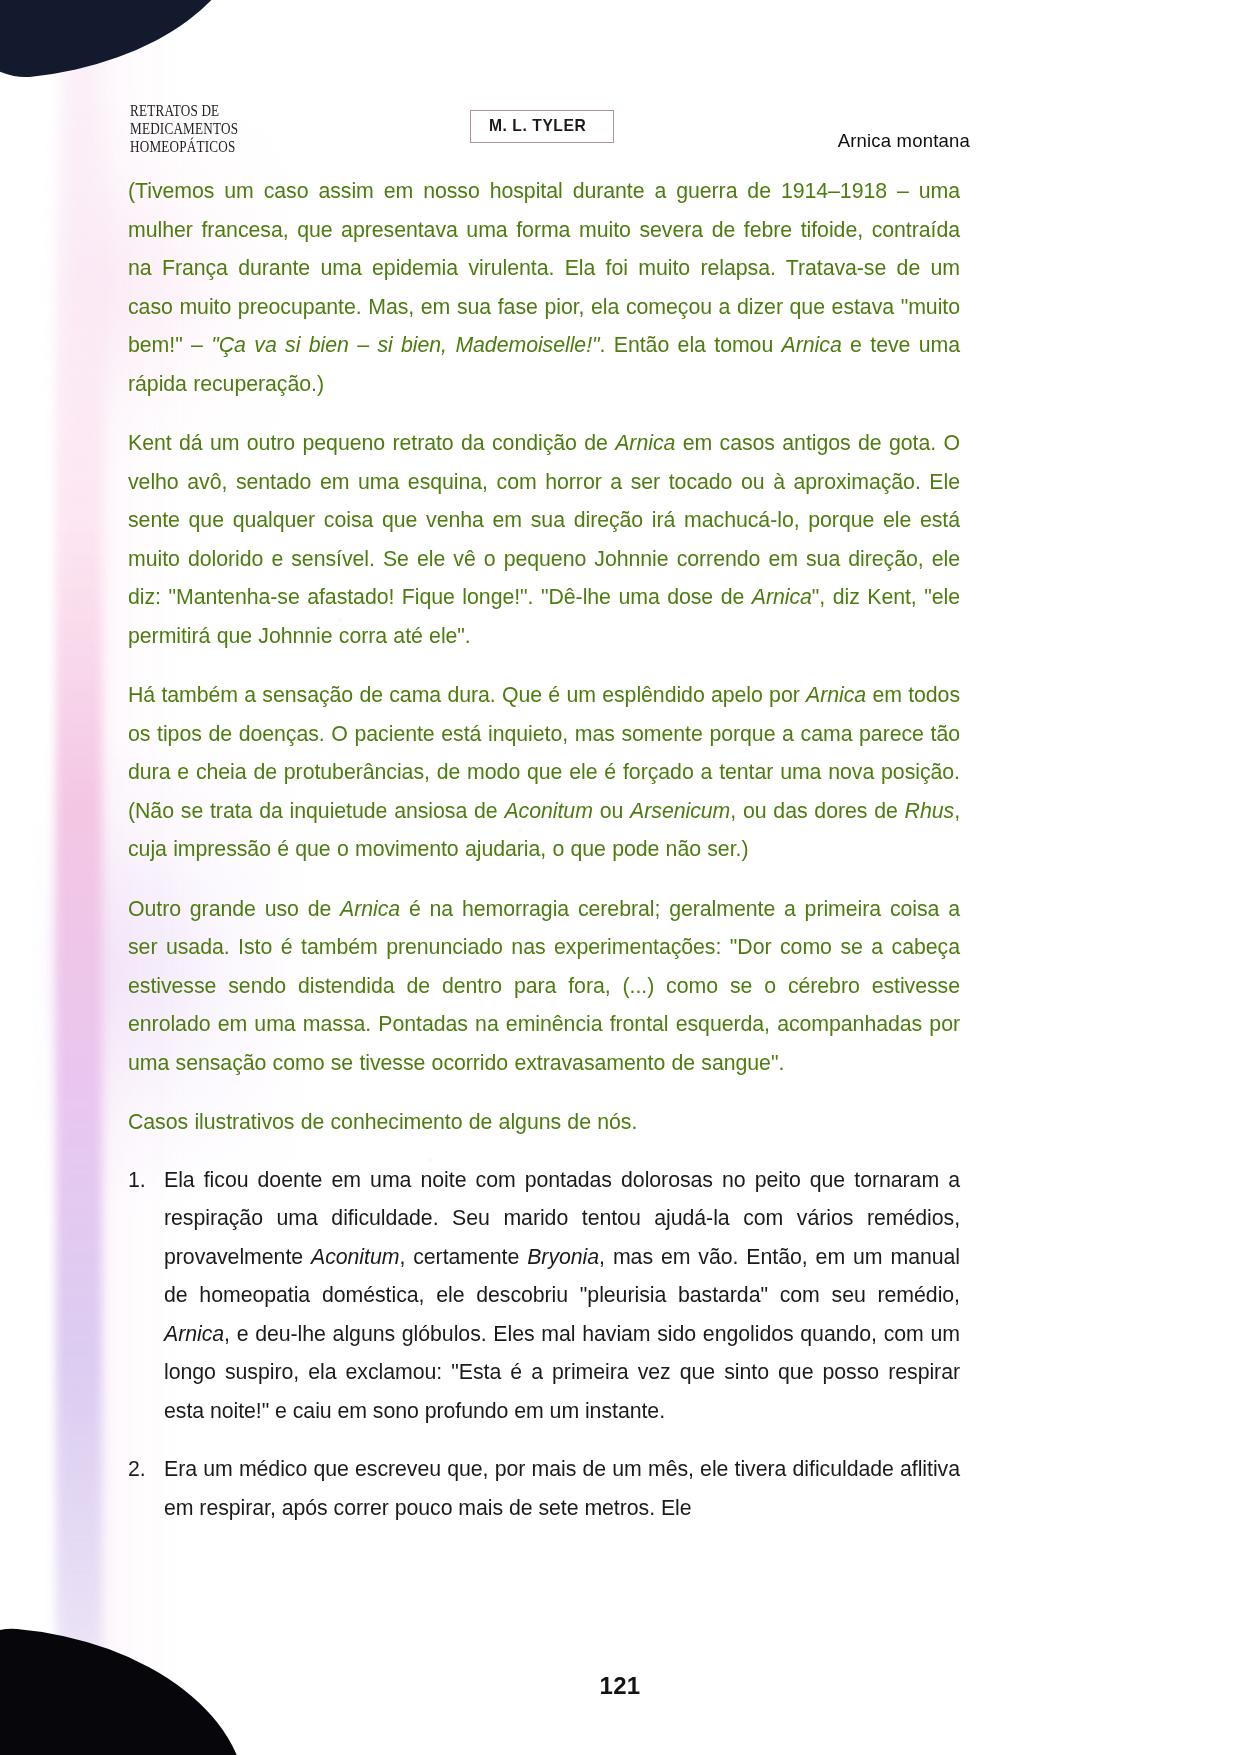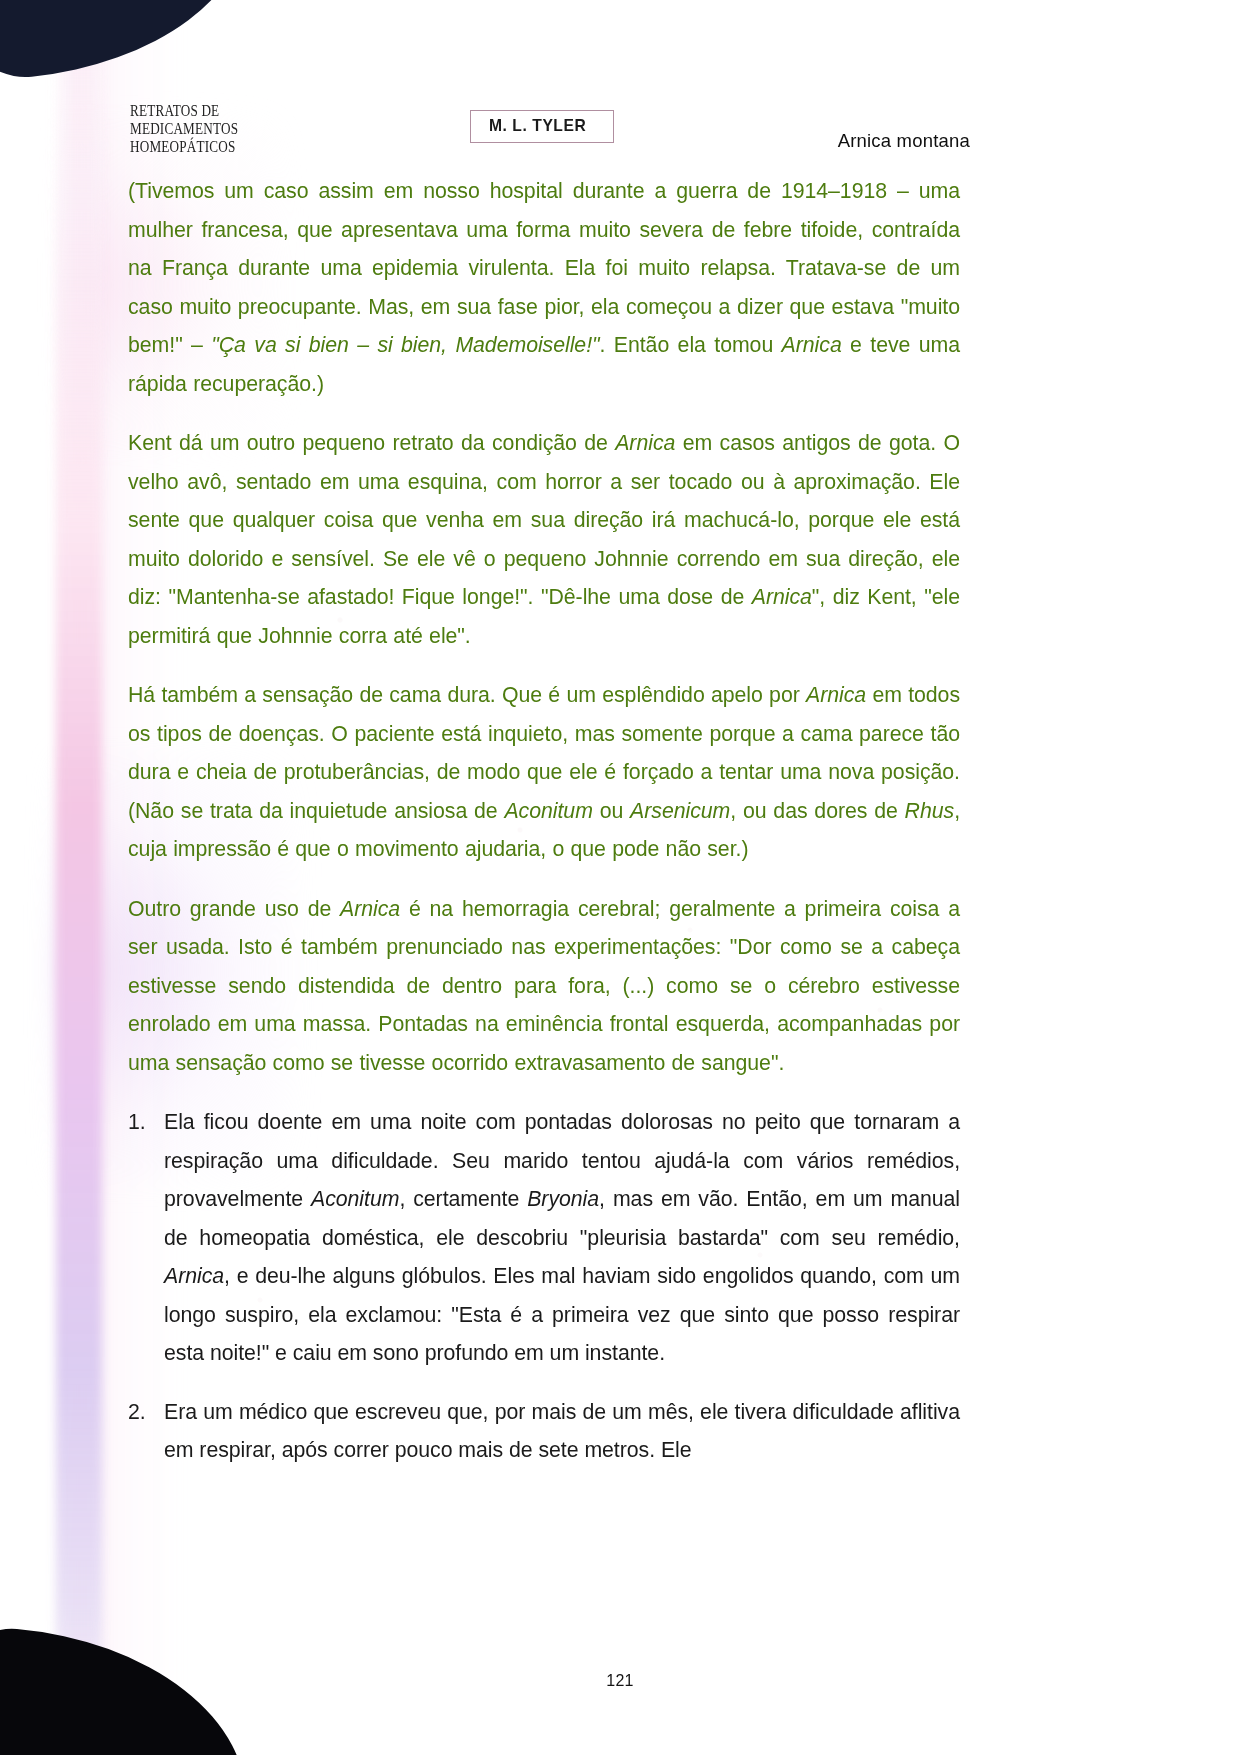--- a/index.html
+++ b/index.html
@@ -225,22 +225,22 @@
     color: #1b1b1b;
   }
   ol.case-list li em { font-style: italic; }
 
   .page-number {
     position: absolute;
     left: 0;
     right: 0;
     top: 1672px;
     text-align: center;
-    font-size: 16px;
-    font-weight: 400;
+    font-size: 24px;
+    font-weight: 700;
     color: #141414;
     letter-spacing: .3px;
   }
 </style>
 </head>
 <body>
 
 <div class="page">
 
   <div class="paper-speckle"></div>
@@ -264,20 +264,21 @@
 
       <div class="running-title">Arnica montana</div>
     </div>
 
     <div class="body-col">
 
       <p class="para">(Tivemos um caso assim em nosso hospital durante a guerra de 1914–1918 – uma mulher francesa, que apresentava uma forma muito severa de febre tifoide, contraída na França durante uma epidemia virulenta. Ela foi muito relapsa. Tratava-se de um caso muito preocupante. Mas, em sua fase pior, ela começou a dizer que estava "muito bem!" – <em>"Ça va si bien – si bien, Mademoiselle!"</em>. Então ela tomou <em>Arnica</em> e teve uma rápida recuperação.)</p>
       <p class="para">Kent dá um outro pequeno retrato da condição de <em>Arnica</em> em casos antigos de gota. O velho avô, sentado em uma esquina, com horror a ser tocado ou à aproximação. Ele sente que qualquer coisa que venha em sua direção irá machucá-lo, porque ele está muito dolorido e sensível. Se ele vê o pequeno Johnnie correndo em sua direção, ele diz: "Mantenha-se afastado! Fique longe!". "Dê-lhe uma dose de <em>Arnica</em>", diz Kent, "ele permitirá que Johnnie corra até ele".</p>
       <p class="para">Há também a sensação de cama dura. Que é um esplêndido apelo por <em>Arnica</em> em todos os tipos de doenças. O paciente está inquieto, mas somente porque a cama parece tão dura e cheia de protuberâncias, de modo que ele é forçado a tentar uma nova posição. (Não se trata da inquietude ansiosa de <em>Aconitum</em> ou <em>Arsenicum</em>, ou das dores de <em>Rhus</em>, cuja impressão é que o movimento ajudaria, o que pode não ser.)</p>
       <p class="para">Outro grande uso de <em>Arnica</em> é na hemorragia cerebral; geralmente a primeira coisa a ser usada. Isto é também prenunciado nas experimentações: "Dor como se a cabeça estivesse sendo distendida de dentro para fora, (...) como se o cérebro estivesse enrolado em uma massa. Pontadas na eminência frontal esquerda, acompanhadas por uma sensação como se tivesse ocorrido extravasamento de sangue".</p>
+      <p class="para tight">Casos ilustrativos de conhecimento de alguns de nós.</p>
 
       <ol class="case-list">
         <li>
           <span class="num">1.</span>
           <span>Ela ficou doente em uma noite com pontadas dolorosas no peito que tornaram a respiração uma dificuldade. Seu marido tentou ajudá-la com vários remédios, provavelmente <em>Aconitum</em>, certamente <em>Bryonia</em>, mas em vão. Então, em um manual de homeopatia doméstica, ele descobriu "pleurisia bastarda" com seu remédio, <em>Arnica</em>, e deu-lhe alguns glóbulos. Eles mal haviam sido engolidos quando, com um longo suspiro, ela exclamou: "Esta é a primeira vez que sinto que posso respirar esta noite!" e caiu em sono profundo em um instante.</span>
         </li>
         <li>
           <span class="num">2.</span>
           <span>Era um médico que escreveu que, por mais de um mês, ele tivera dificuldade aflitiva em respirar, após correr pouco mais de sete metros. Ele</span>
         </li>

